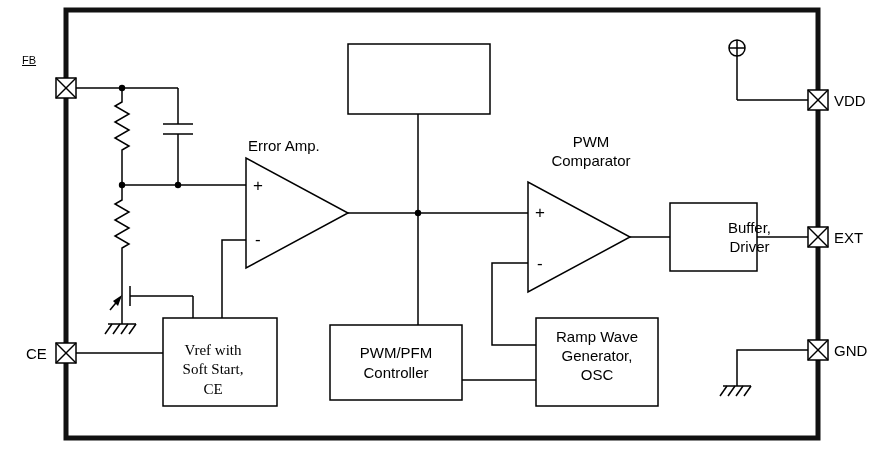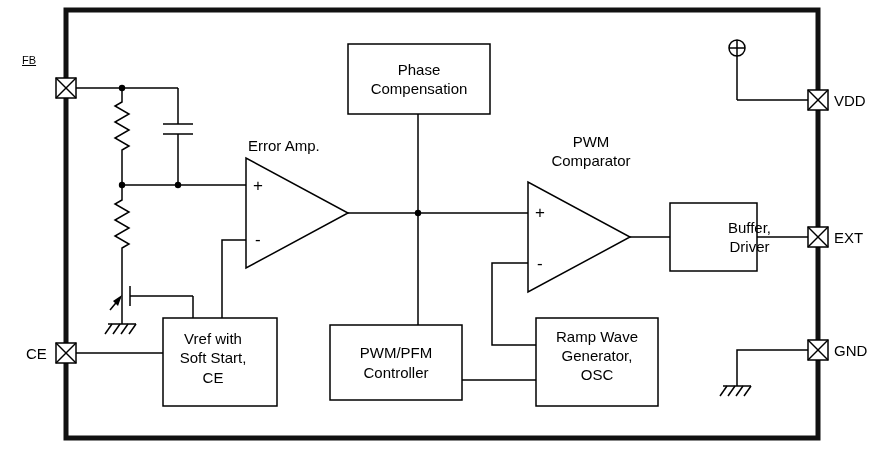--- a/index.html
+++ b/index.html
@@ -141,32 +141,30 @@
           <line x1="828" y1="227" x2="808" y2="247"></line>
       </g>
       <g>
         <rect x="808" y="340" width="20" height="20" fill="#fff"></rect>
         <line x1="808" y1="340" x2="828" y2="360"></line>
           <line x1="828" y1="340" x2="808" y2="360"></line>
       </g>
     </g>
   </svg>
 
-  <div class="lbl" style="left:348px;top:44px;width:142px;height:70px;">Phase
-Compensation</div>
 
   <div class="lbl" style="left:530px;top:130px;width:122px;height:42px;">PWM
 Comparator</div>
 
   <div class="lbl left" style="left:248px;top:136px;width:110px;height:20px;">Error Amp.</div>
 
   <div class="lbl" style="left:670px;top:203px;width:87px;height:68px;padding-left:36px;">Buffer,
 Driver</div>
 
-  <div class="lbl" style="left:163px;top:314px;width:100px;height:88px;">Vref with
+  <div class="lbl" style="left:163px;top:326px;width:100px;height:88px;font-family:Liberation Serif, serif;">Vref with
 Soft Start,
 CE</div>
 
   <div class="lbl" style="left:330px;top:325px;width:132px;height:75px;">PWM/PFM
 Controller</div>
 
   <div class="lbl" style="left:536px;top:318px;width:122px;height:75px;">Ramp Wave
 Generator,
 OSC</div>
 

